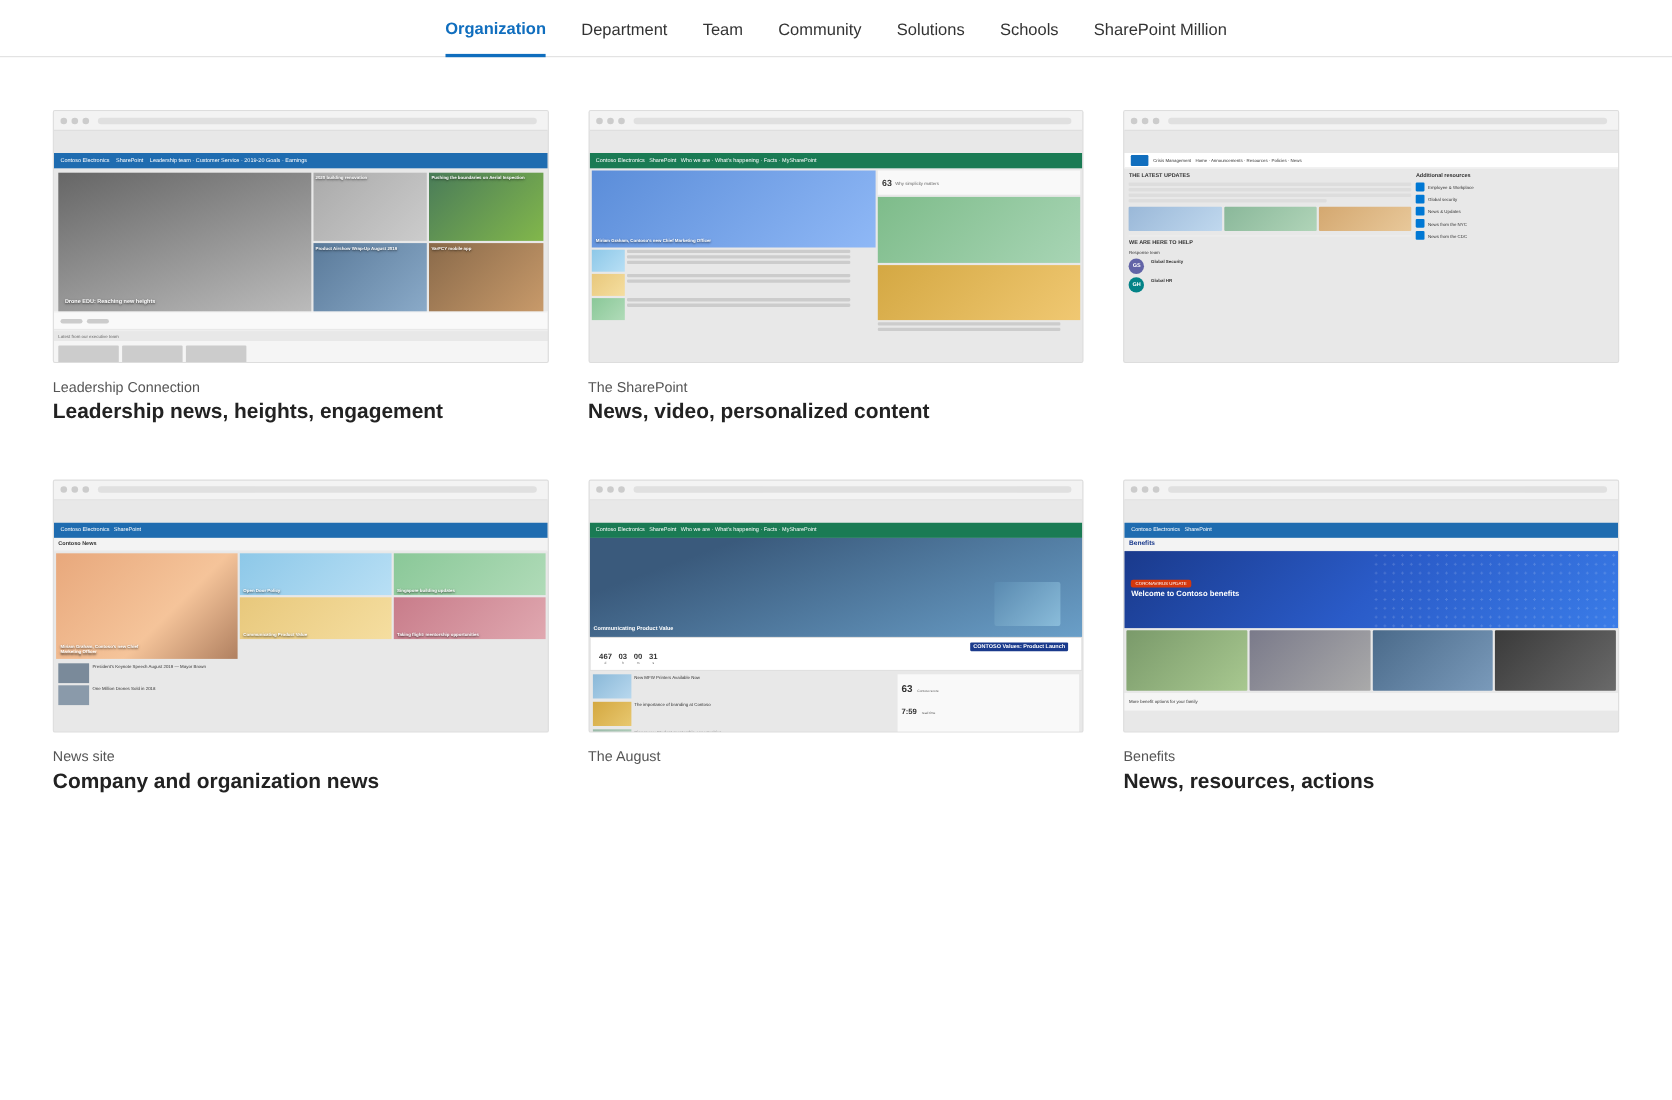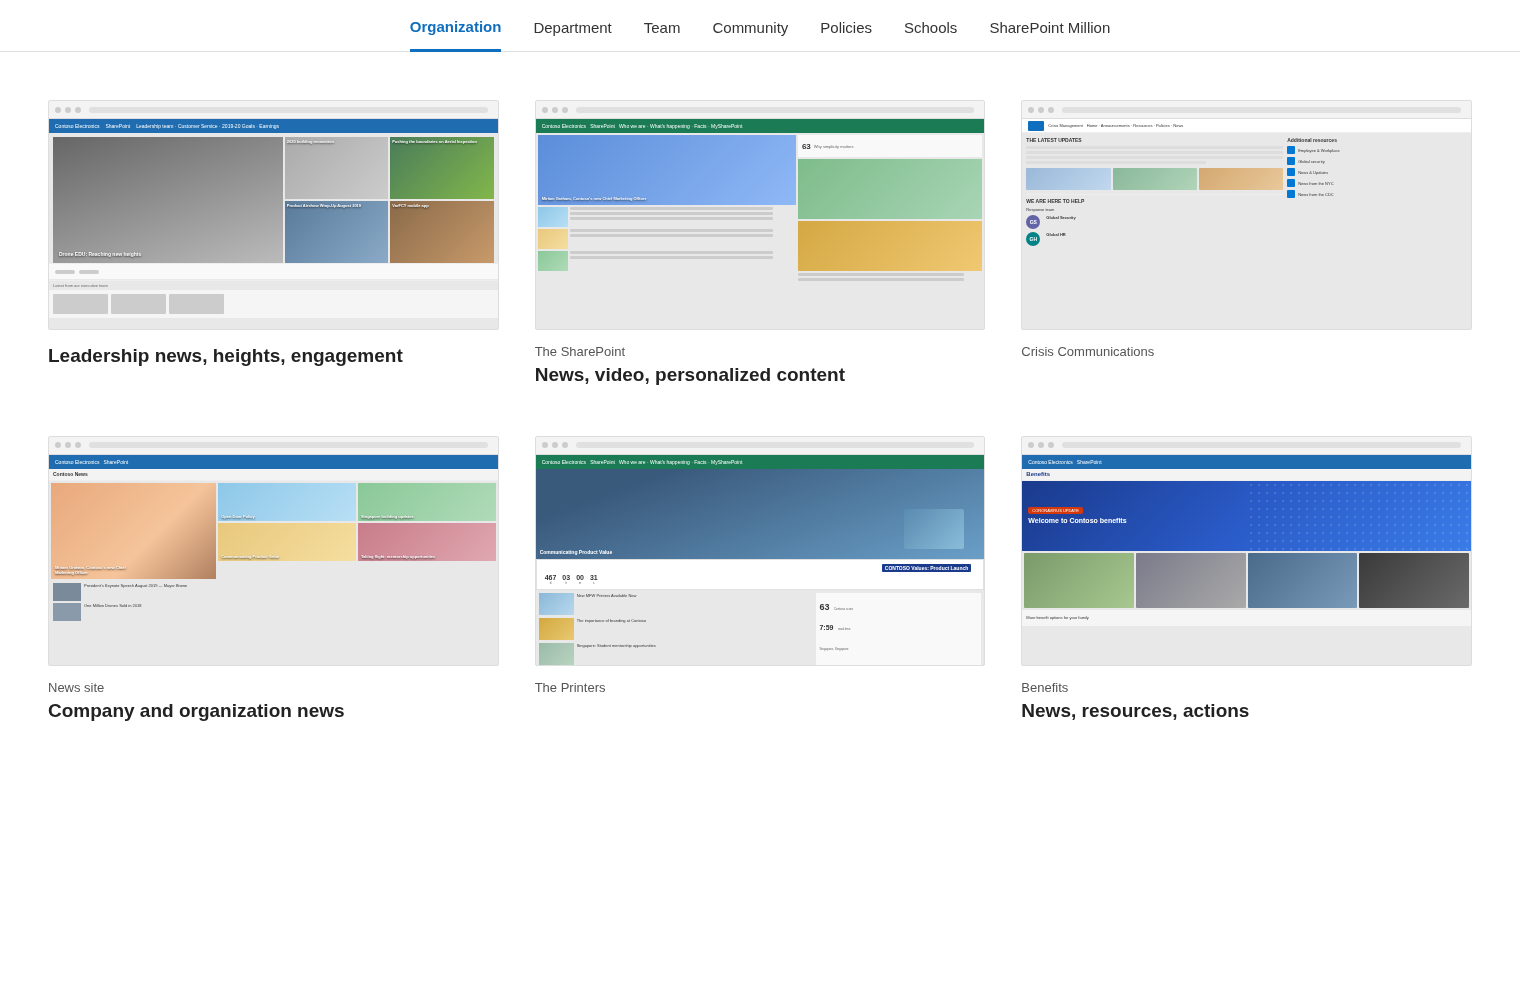--- a/index.html
+++ b/index.html
@@ -83,20 +83,21 @@
       border-radius: 3px;
       margin: 0 4px;
     }
 
     
     .preview-body {
       width: 100%;
       height: calc(100% - 18px);
       position: relative;
       overflow: hidden;
+      margin-top: 20px;
     }
 
     
     .preview-1 .top-nav-sim {
       height: 14px;
       background: #1f6cb0;
       display: flex; align-items: center; padding: 0 6px; gap: 6px;
     }
     .preview-1 .top-nav-sim span {
       font-size: 5px; color: #fff;
@@ -329,21 +330,21 @@
     .sc4 { background: linear-gradient(135deg, #c87c8a 0%, #e0a8b0 100%) !important; }
   </style>
 </head>
 <body>
 
 <nav class="nav-bar">
   <a class="nav-item active">Organization</a>
   <a class="nav-item">Department</a>
   <a class="nav-item">Team</a>
   <a class="nav-item">Community</a>
-  <a class="nav-item">Policies</a>
+  <a class="nav-item">Solutions</a>
   <a class="nav-item">Schools</a>
   <a class="nav-item">SharePoint Million</a>
 </nav>
 
 <div class="grid">
 
   <div class="card">
     <div class="card-preview preview-1">
       <div class="browser-chrome">
         <div class="chrome-dot"></div>
@@ -381,20 +382,21 @@
           <div class="caption-dot"></div>
         </div>
         <div style="padding: 2px 4px; font-size: 4px; color: #666; border-top: 1px solid #eee; margin-top: 1px;">Latest from our executive team</div>
         <div class="bottom-strip">
           <div class="thumb"></div>
           <div class="thumb"></div>
           <div class="thumb"></div>
         </div>
       </div>
     </div>
+    <div class="card-category">Leadership Connection</div>
     <div class="card-title">Leadership news, heights, engagement</div>
   </div>
 
   <div class="card">
     <div class="card-preview preview-2">
       <div class="browser-chrome">
         <div class="chrome-dot"></div>
         <div class="chrome-dot"></div>
         <div class="chrome-dot"></div>
         <div class="chrome-bar"></div>
@@ -518,21 +520,20 @@
               <div class="resource-text">News from the NYC</div>
             </div>
             <div class="resource-item">
               <div class="resource-icon"></div>
               <div class="resource-text">News from the CDC</div>
             </div>
           </div>
         </div>
       </div>
     </div>
-    <div class="card-category">Crisis Communications</div>
   </div>
 
   <div class="card">
     <div class="card-preview preview-4">
       <div class="browser-chrome">
         <div class="chrome-dot"></div>
         <div class="chrome-dot"></div>
         <div class="chrome-dot"></div>
         <div class="chrome-bar"></div>
       </div>
@@ -652,21 +653,21 @@
             <div>
               <span class="widget-text">Singapore, Singapore</span>
             </div>
             <div>
               <span class="widget-num" style="font-size: 7px;">10:40</span>
             </div>
           </div>
         </div>
       </div>
     </div>
-    <div class="card-category">The Printers</div>
+    <div class="card-category">The August</div>
   </div>
 
   <div class="card">
     <div class="card-preview preview-6">
       <div class="browser-chrome">
         <div class="chrome-dot"></div>
         <div class="chrome-dot"></div>
         <div class="chrome-dot"></div>
         <div class="chrome-bar"></div>
       </div>

